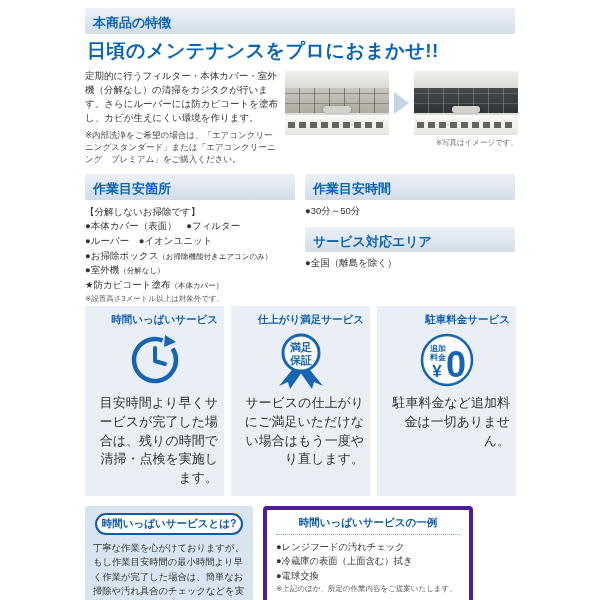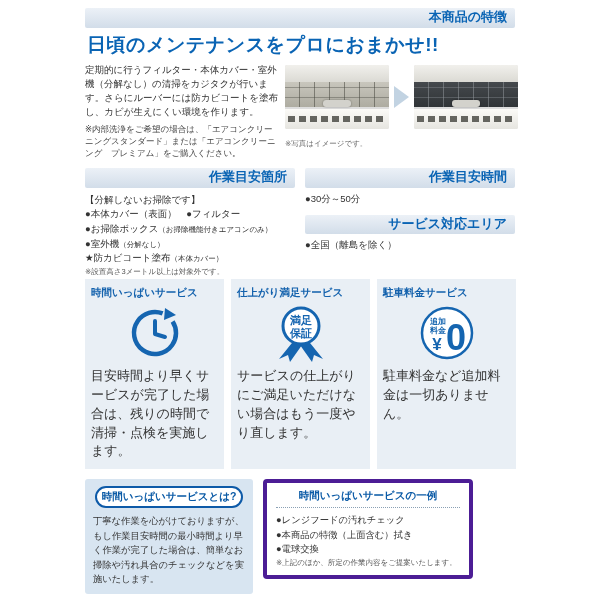--- a/index.html
+++ b/index.html
@@ -4,21 +4,21 @@
 <style>
   * { margin:0; padding:0; box-sizing:border-box; }
   html,body { width:600px; height:600px; background:#fff; overflow:hidden;
               font-family:"Liberation Sans","DejaVu Sans",sans-serif; color:#333; }
   .page { position:relative; width:600px; height:600px; background:#fff; }
   .content { position:absolute; left:85px; top:8px; width:430px; }
 
   
   .sec-h { background:linear-gradient(to bottom,#ecf1f7 0%,#d2dde9 100%);
            color:#0a64b4; font-weight:bold; font-size:13px; line-height:1.35;
-           padding:0 8px 2px 8px; border-radius:2px; margin-bottom:4px;text-align:right; }
+           padding:6px 8px 2px 8px; border-radius:2px; margin-bottom:4px; }
 
   .catch { color:#0a64b4; font-weight:bold; font-size:19px; letter-spacing:.5px; margin:3px 0 5px 2px; }
 
   .toprow { display:flex; gap:4px; }
   .toprow .lcol { width:196px; flex:none; }
   .desc { font-size:9.5px; line-height:1.5; }
   .desc-note { font-size:8.5px; line-height:1.45; color:#444; margin-top:3px; }
 
   .photos { flex:1; }
   .photo-row { display:flex; align-items:center; gap:5px; margin-top:2px; }
@@ -34,35 +34,35 @@
       background-image:
         repeating-linear-gradient(90deg, transparent 0 14px, rgba(150,155,160,.5) 14px 15px),
         repeating-linear-gradient(0deg, transparent 0 9px, rgba(150,155,160,.35) 9px 10px),
         linear-gradient(to bottom,#45494d,#303437); }
   .ph-center { position:absolute; top:56%; left:37%; width:26%; height:11%; background:#d3d2cc; border-radius:3px; box-shadow:0 0 2px rgba(0,0,0,.4); }
   .ph-body { position:absolute; bottom:0; left:0; right:0; height:30%; background:linear-gradient(to bottom,#fbfaf7,#e6e5e0); }
   .ph-vents { position:absolute; bottom:11%; left:3%; right:3%; height:9%;
       background:repeating-linear-gradient(90deg,#4c4c47 0 7px, transparent 7px 11px); opacity:.85; }
   .arrow-right { width:0; height:0; border-top:11px solid transparent; border-bottom:11px solid transparent;
       border-left:15px solid #c2d3e2; flex:none; }
-  .photo-note { font-size:7.5px; color:#666; text-align:left; margin-top:10px; }
+  .photo-note { font-size:7.5px; color:#666; text-align:right; margin-top:3px; }
 
   .cols2 { display:flex; gap:10px; margin-top:9px; }
   .col { width:210px; flex:none; }
 
   .blist { font-size:9.5px; line-height:1.55; }
   .blist .small { font-size:7.5px; }
   .tiny-note { font-size:7.5px; color:#555; margin-top:1px; }
   .sub-bracket { font-size:9.5px; line-height:1.6; }
 
   .pre { white-space:pre-line; }
   .note-9 { font-size:8px; line-height:1.45; color:#444; }
 
   .promise-row { display:flex; gap:7px; margin-top:2px; }
-  .promise-box { width:139px; flex:none; background:#e9eff5; padding:7px 6px 8px; text-align:left; }
+  .promise-box { width:139px; flex:none; background:#e9eff5; padding:7px 6px 8px; text-align:right; }
   .promise-title { color:#1462ad; font-weight:bold; font-size:10.5px; margin-bottom:4px; }
   .promise-icon { height:58px; display:flex; align-items:center; justify-content:center; }
   .promise-desc { font-size:13px; line-height:1.45; margin-top:5px; }
 
   .svc-row { display:flex; gap:10px; margin-top:10px; align-items:flex-start; }
   .fulltime-box { width:168px; flex:none; background:#d8e5f1; border-radius:3px; padding:7px 8px 8px; }
   .pill { border:2px solid #0d5aa8; background:#fff; color:#0a5aa6; font-weight:bold; font-size:10.5px;
           text-align:center; border-radius:999px; padding:2px 0; margin:0 2px 6px; }
   .fulltime-box .body { font-size:9.3px; line-height:1.55; }
 
@@ -108,20 +108,21 @@
         <div class="photo-note">※写真はイメージです。</div>
       </div>
     </div>
 
     <div class="cols2">
       <div class="col">
         <div class="sec-h">作業目安箇所</div>
         <div class="sub-bracket">【分解しないお掃除です】</div>
         <div class="blist">
           <div><span>●本体カバー（表面）　●フィルター</span><span class="small"></span></div>
+          <div><span>●ルーバー　●イオンユニット</span><span class="small"></span></div>
           <div><span>●お掃除ボックス</span><span class="small">（お掃除機能付きエアコンのみ）</span></div>
           <div><span>●室外機</span><span class="small">（分解なし）</span></div>
           <div><span>★防カビコート塗布</span><span class="small">（本体カバー）</span></div>
         </div>
         <div class="tiny-note">※設置高さ3メートル以上は対象外です。</div>
       </div>
       <div class="col">
         <div class="sec-h">作業目安時間</div>
         <div class="blist">●30分～50分</div>
         <div class="sec-h" style="margin-top:8px">サービス対応エリア</div>
@@ -174,21 +175,21 @@
 
     <div class="svc-row">
       <div class="fulltime-box">
         <div class="pill">時間いっぱいサービスとは?</div>
         <div class="body">丁寧な作業を心がけておりますが、もし作業目安時間の最小時間より早く作業が完了した場合は、簡単なお掃除や汚れ具合のチェックなどを実施いたします。</div>
       </div>
       <div class="example-box">
         <div class="example-h">時間いっぱいサービスの一例</div>
         <div class="blist">
           <div>●レンジフードの汚れチェック</div>
-          <div>●本商品の特徴（上面含む）拭き</div>
+          <div>●冷蔵庫の表面（上面含む）拭き</div>
           <div>●電球交換</div>
         </div>
         <div class="tiny-note">※上記のほか、所定の作業内容をご提案いたします。</div>
       </div>
     </div>
 
     <div class="bottomrow">
       <div class="col">
         <div class="sec-h">ご利用上の注意事項</div>
 

